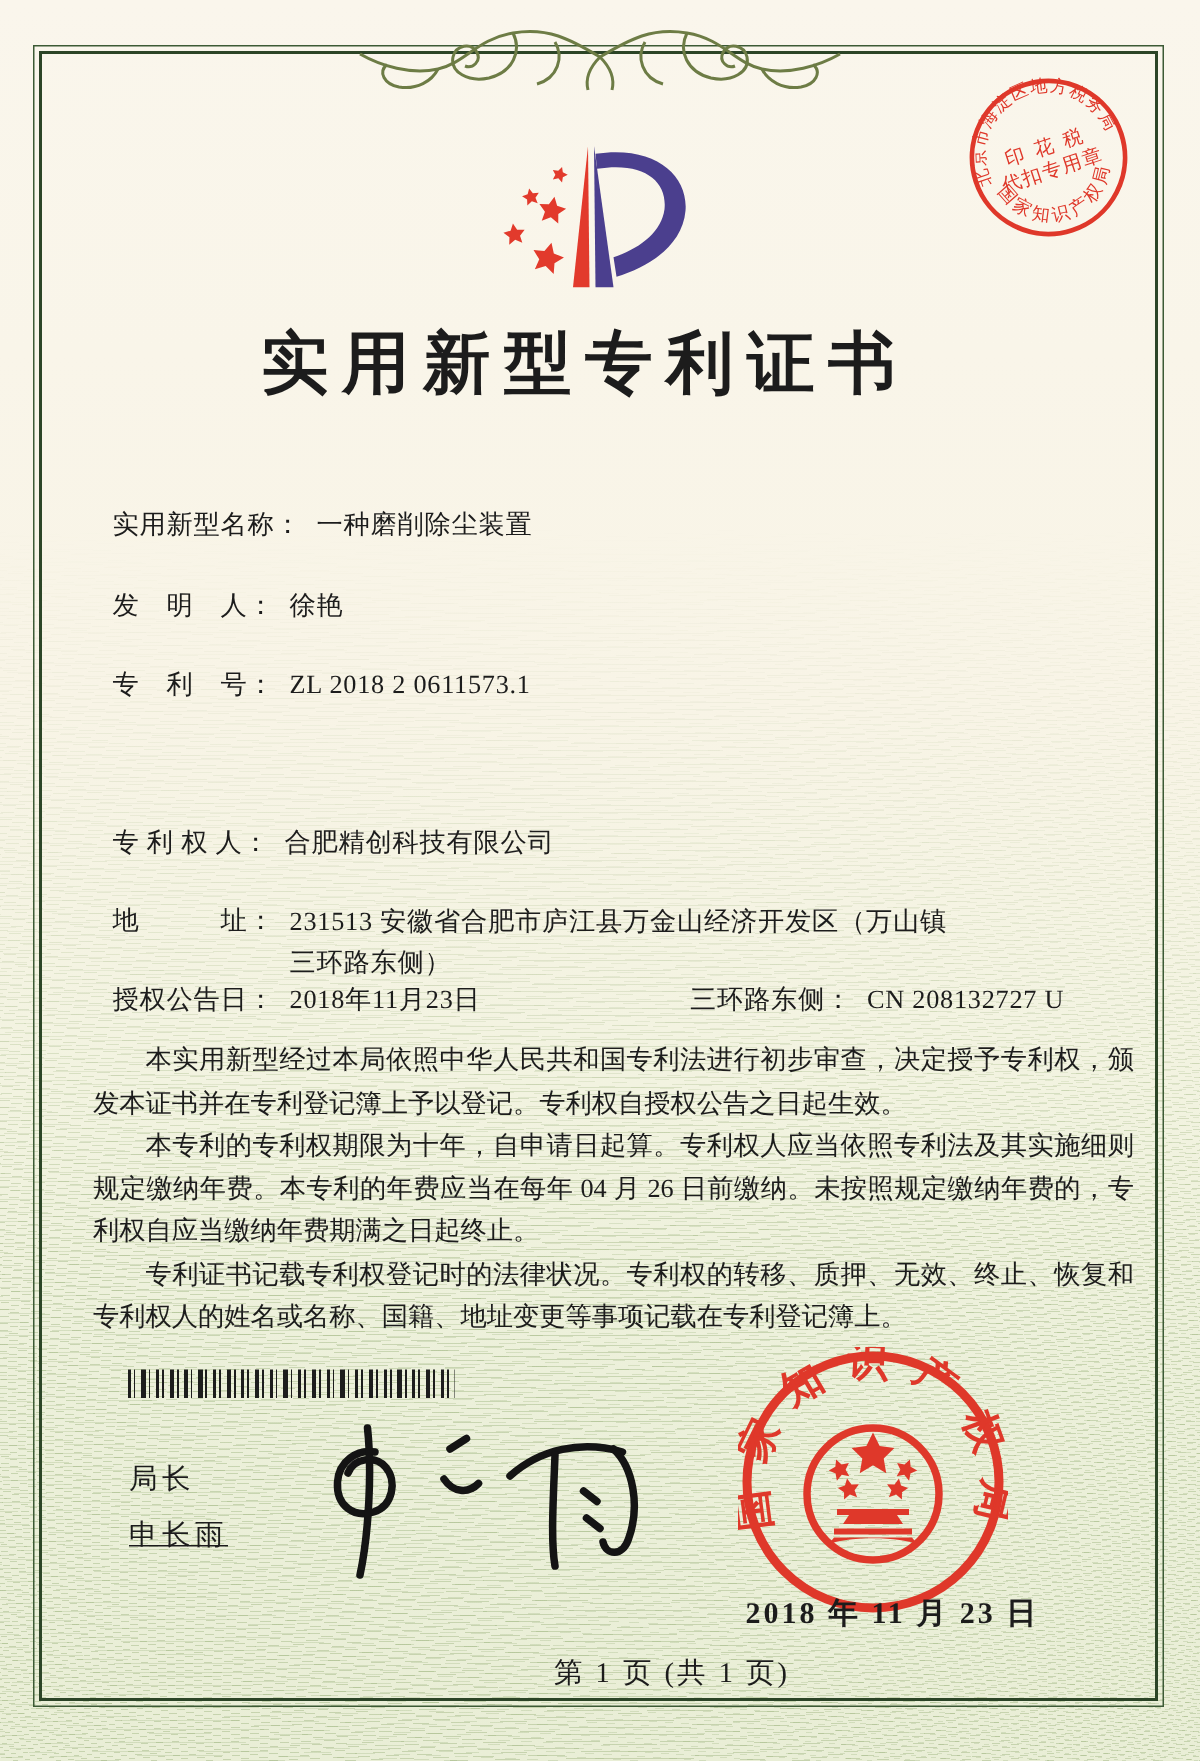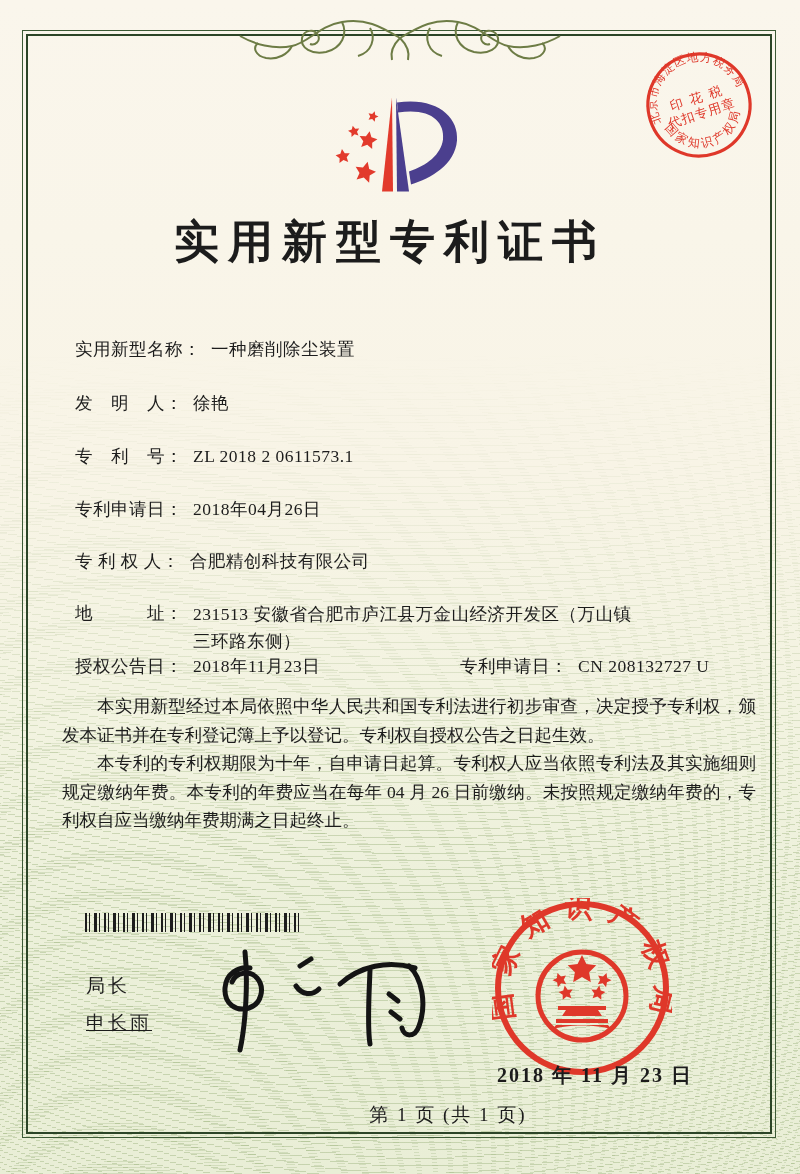--- a/index.html
+++ b/index.html
@@ -103,40 +103,38 @@
 
   <div class="row" style="top:337px">
     <span class="lbl">实用新型名称：</span><span class="val">一种磨削除尘装置</span>
   </div>
   <div class="row" style="top:391px">
     <span class="lbl">发　明　人：</span><span class="val">徐艳</span>
   </div>
   <div class="row" style="top:444px">
     <span class="lbl">专　利　号：</span><span class="val">ZL 2018 2 0611573.1</span>
   </div>
-  <div class="row" style="top:497px">
-    <span class="lbl">专利申请日：</span><span class="val">2018年04月26日</span>
-  </div>
   <div class="row" style="top:549px">
     <span class="lbl">专 利 权 人：</span><span class="val">合肥精创科技有限公司</span>
   </div>
   <div class="row addr" style="top:601px">
     <span class="lbl">地　　　址：</span><span class="val addr-val">231513 安徽省合肥市庐江县万金山经济开发区（万山镇
 三环路东侧）</span>
   </div>
   <div class="row" style="top:654px;right:45px">
     <span class="lbl">授权公告日：</span><span class="val">2018年11月23日</span>
     <span class="grant-right">
-      <span class="lbl">专利申请日：</span><span class="val">CN 208132727 U</span>
+      <span class="lbl">三环路东侧：</span><span class="val">CN 208132727 U</span>
     </span>
   </div>
 
   <div class="body-text">
     <p>本实用新型经过本局依照中华人民共和国专利法进行初步审查，决定授予专利权，颁发本证书并在专利登记簿上予以登记。专利权自授权公告之日起生效。</p>
     <p>本专利的专利权期限为十年，自申请日起算。专利权人应当依照专利法及其实施细则规定缴纳年费。本专利的年费应当在每年 04 月 26 日前缴纳。未按照规定缴纳年费的，专利权自应当缴纳年费期满之日起终止。</p>
+    <p>专利证书记载专利权登记时的法律状况。专利权的转移、质押、无效、终止、恢复和专利权人的姓名或名称、国籍、地址变更等事项记载在专利登记簿上。</p>
   </div>
 
   <div class="barcode"></div>
 
   <div class="signer-title">局长</div>
   <div class="signer-name">申长雨</div>
 
   <svg class="signature" viewBox="0 0 230 115">
     <g fill="none" stroke="#141414" stroke-width="5" stroke-linecap="round">
       <path d="M38,26 C26,24 14,32 13,46 C12,62 24,70 37,66 C50,62 53,45 45,36 C38,28 24,30 20,40"></path>

